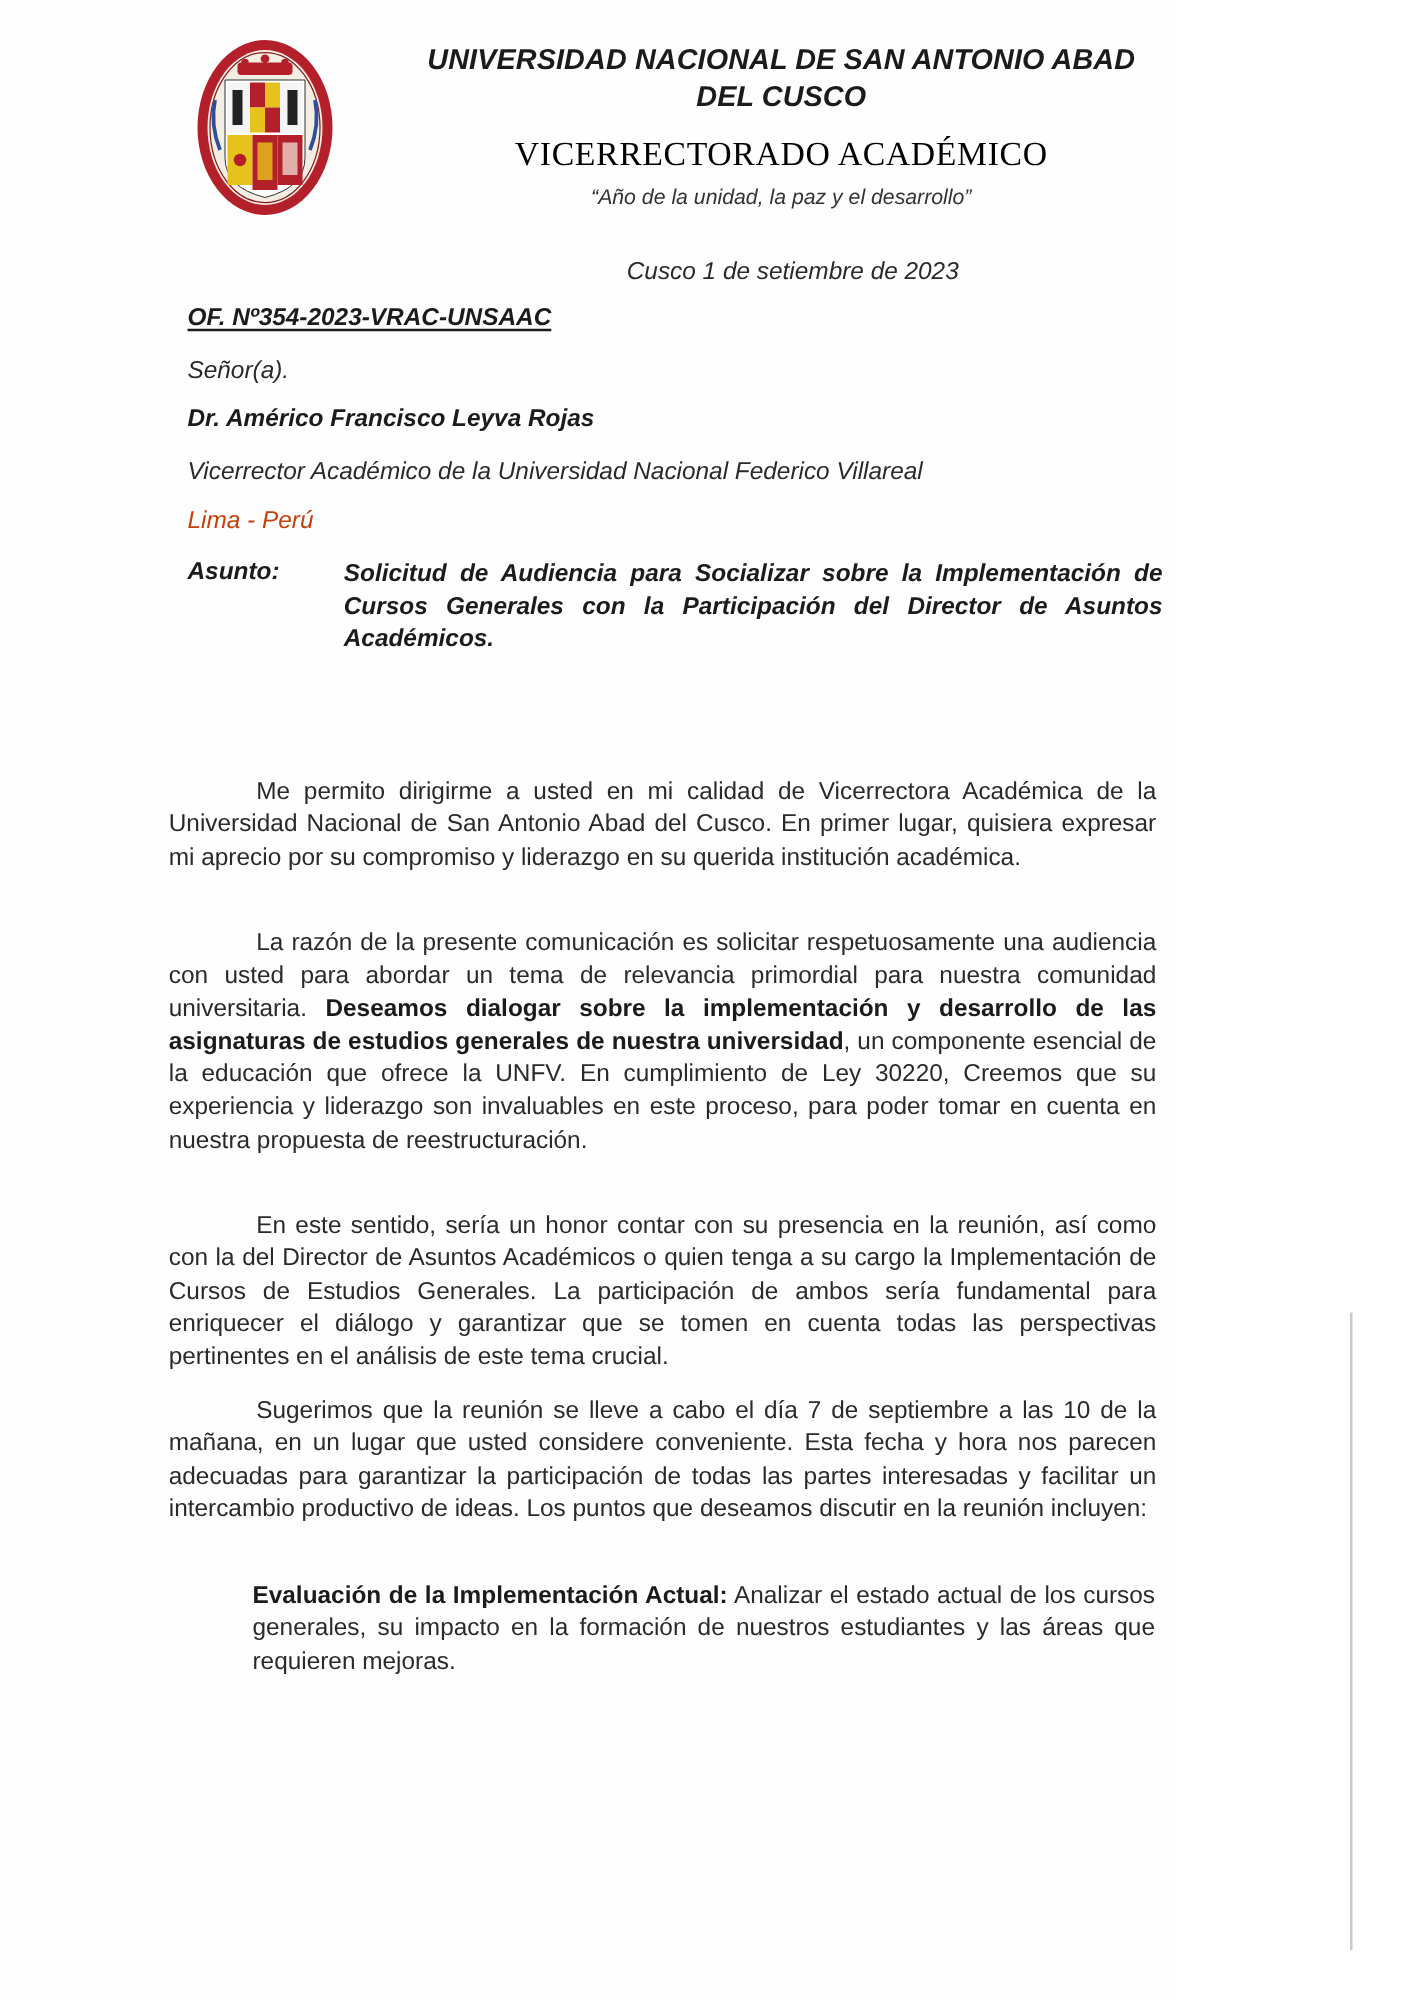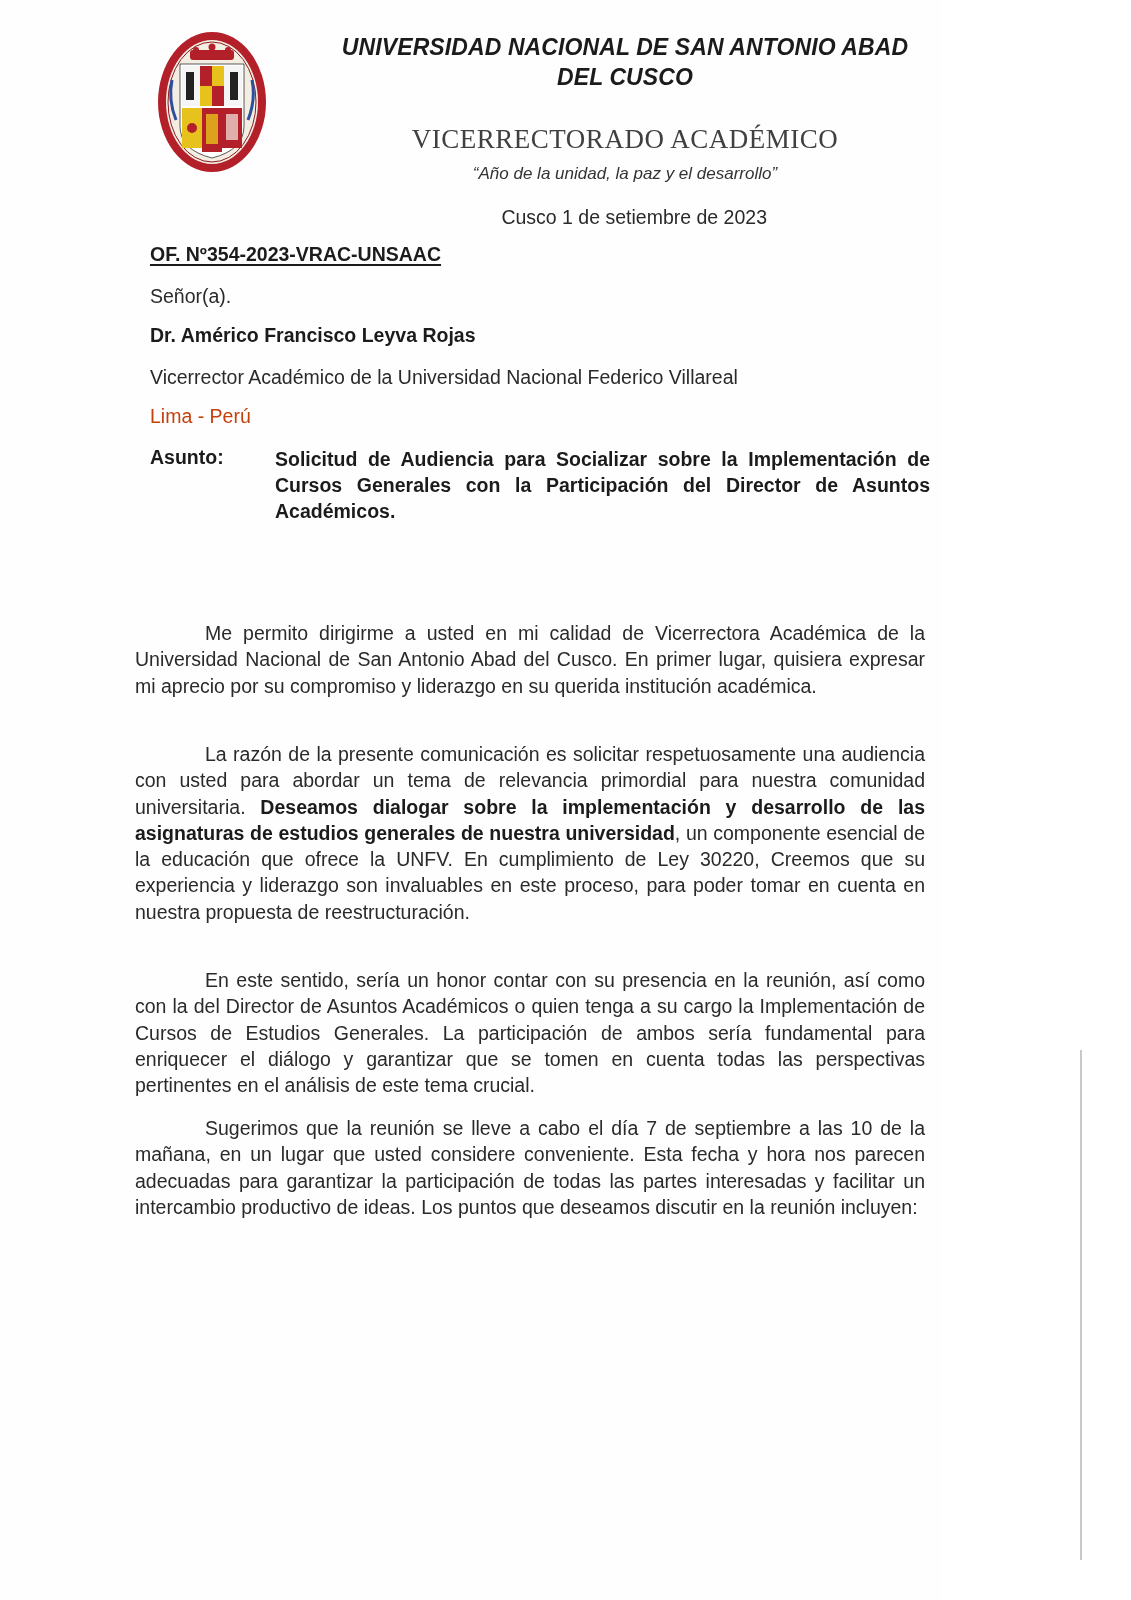--- a/index.html
+++ b/index.html
@@ -13,28 +13,28 @@
     .crest { position: absolute; left: 156px; top: 30px; width: 112px; height: 145px; }
 
     
     .header { position: absolute; left: 300px; top: 32px; width: 650px; text-align: center; }
     .uni-name {
       font-family: "Liberation Sans", sans-serif; font-weight: bold; font-style: italic;
       font-size: 23px; line-height: 30px; color: #1b1b1b; letter-spacing: 0.1px;
     }
     .vrac {
       font-family: "Liberation Serif", serif; font-size: 27px; line-height: 34px;
-      color: #404040; margin-top: 30px; letter-spacing: 0.5px;
+      color: #000000; margin-top: 14px; letter-spacing: 0.5px;
     }
     .motto {
       font-family: "Liberation Sans", sans-serif; font-style: italic;
       font-size: 17px; line-height: 24px; color: #333; margin-top: 6px;
     }
 
-    .abs { position: absolute; }
+    .abs { position: absolute; font-style: italic; }
     .date { right: 175px; top: 206px; font-size: 19.5px; color: #2a2a2a; }
     .ofnum {
       left: 150px; top: 243px; font-size: 19.5px; font-weight: bold; color: #1b1b1b;
       text-decoration: underline; text-underline-offset: 3px; text-decoration-thickness: 2px;
     }
     .senor { left: 150px; top: 285px; font-size: 19.5px; color: #2a2a2a; }
     .recipient { left: 150px; top: 324px; font-size: 19.5px; font-weight: bold; color: #1b1b1b; }
     .recipient-role { left: 150px; top: 366px; font-size: 19.5px; color: #2a2a2a; }
     .recipient-place { left: 150px; top: 405px; font-size: 19.5px; color: #c2410c; text-align: right; }
 
@@ -124,15 +124,18 @@
   </div>
 
   <div class="body-text" style="top:967px;">
     <p>En este sentido, sería un honor contar con su presencia en la reunión, así como con la del Director de Asuntos Académicos o quien tenga a su cargo la Implementación de Cursos de Estudios Generales. La participación de ambos sería fundamental para enriquecer el diálogo y garantizar que se tomen en cuenta todas las perspectivas pertinentes en el análisis de este tema crucial.</p>
   </div>
 
   <div class="body-text" style="top:1115px;">
     <p>Sugerimos que la reunión se lleve a cabo el día 7 de septiembre a las 10 de la mañana, en un lugar que usted considere conveniente. Esta fecha y hora nos parecen adecuadas para garantizar la participación de todas las partes interesadas y facilitar un intercambio productivo de ideas. Los puntos que deseamos discutir en la reunión incluyen:</p>
   </div>
 
+  <div class="point">
+    <b>Evaluación de la Implementación Actual:</b><span> Analizar el estado actual de los cursos generales, su impacto en la formación de nuestros estudiantes y las áreas que requieren mejoras.</span>
+  </div>
 
   <div class="edge-line"></div>
 </div>
 
 </body></html>

